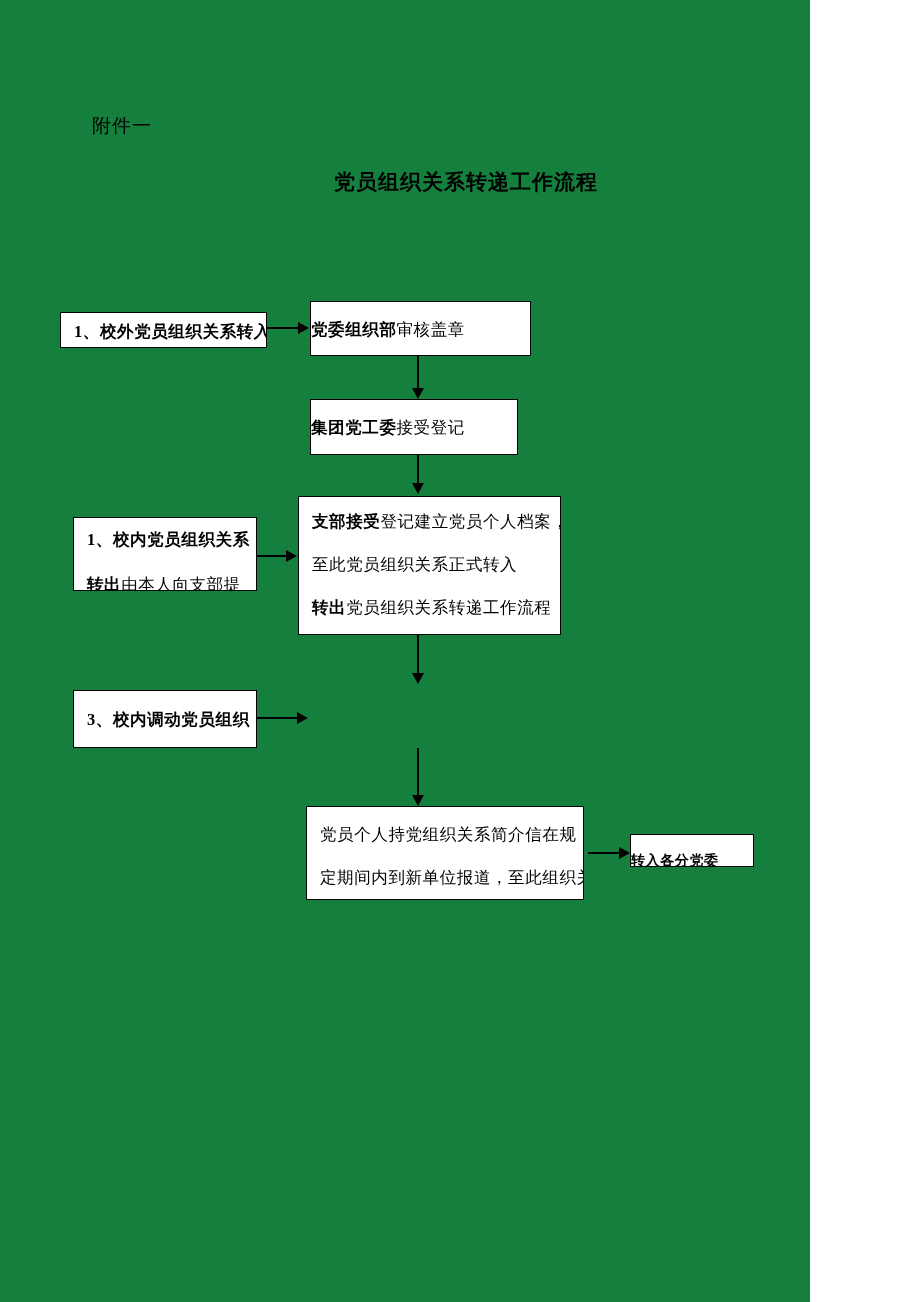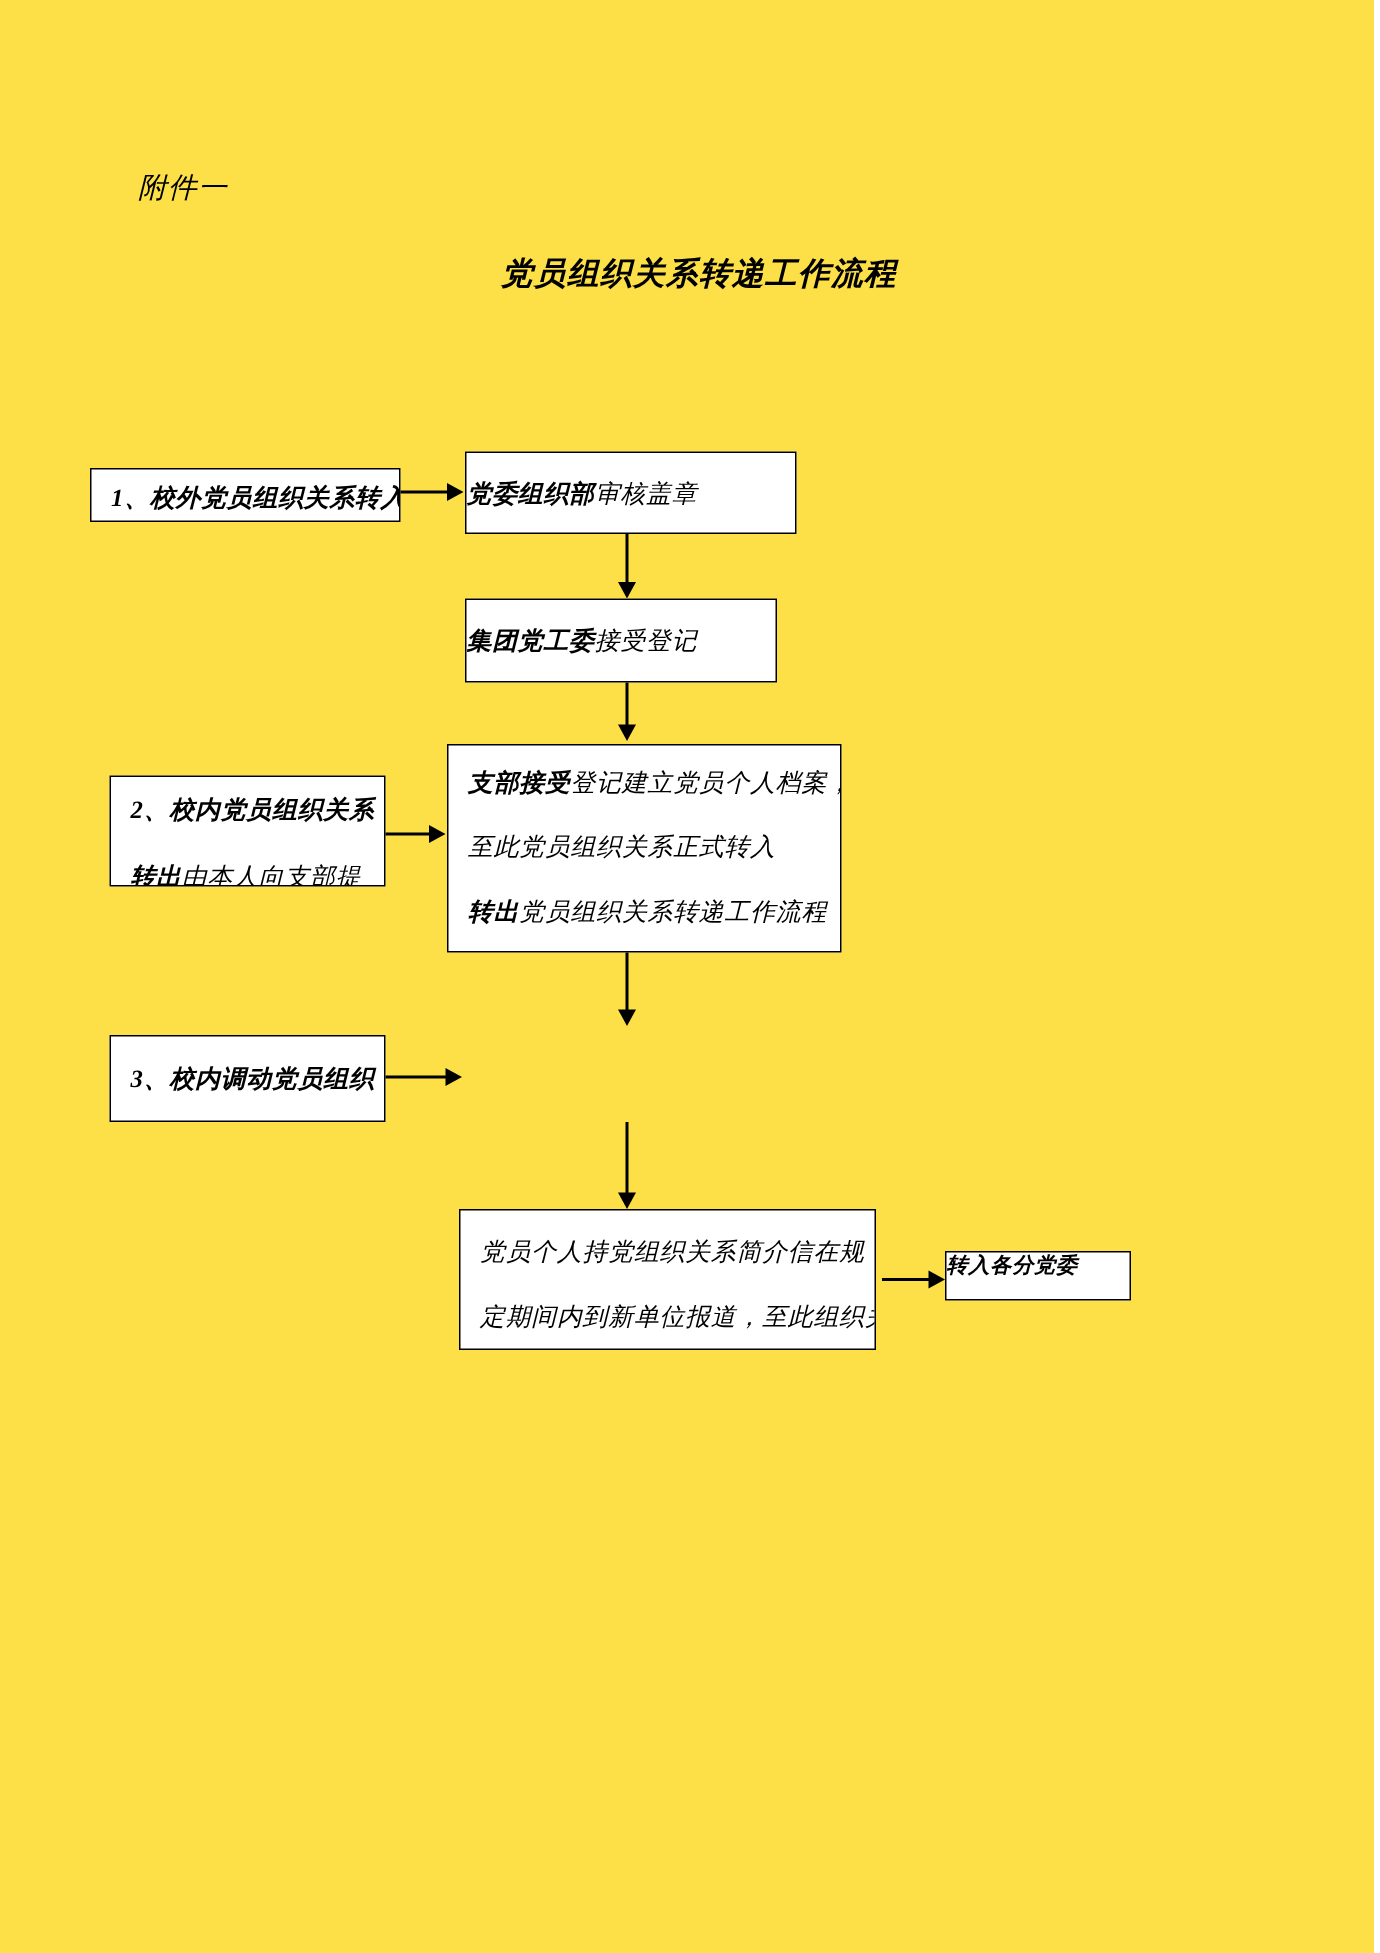--- a/index.html
+++ b/index.html
@@ -6,25 +6,24 @@
     margin: 0;
     padding: 0;
     background: #ffffff;
   }
   body {
     font-family: "Liberation Serif", "DejaVu Serif", serif;
     color: #000000;
   }
   #page {
     position: relative;
-    width: 916px;
+    width: 810px;
     height: 1302px;
-    background: #fde047;
+    background: #15803d;
     overflow: hidden;
-    font-style: italic;
   }
 
   
   .annex-label {
     position: absolute;
     left: 92px;
     top: 113px;
     font-size: 19px;
     line-height: 26px;
     letter-spacing: 1px;
@@ -131,21 +130,21 @@
     <div class="lines txt-mid">
       <div class="line center-line"><span class="b">集团党工委</span><span>接受登记</span></div>
     </div>
   </div>
 
   <div class="conn v" style="left:417px; top:455px; height:30px;"></div>
   <div class="arrowhead down" style="left:412px; top:483px;"></div>
 
   <div class="box" style="left:73px; top:517px; width:184px; height:74px;">
     <div class="lines" style="top:12px;">
-      <div class="line pad-left" style="margin-bottom:26px;"><span class="b">2、校内党员组织关系</span><span></span></div>
+      <div class="line pad-left" style="margin-bottom:26px;"><span class="b">1、校内党员组织关系</span><span></span></div>
       <div class="line pad-left"><span class="b">转出</span><span>由本人向支部提</span></div>
     </div>
   </div>
 
   <div class="conn h" style="left:257px; top:555px; width:30px;"></div>
   <div class="arrowhead right" style="left:286px; top:550px;"></div>
 
   <div class="box para" style="left:298px; top:496px; width:263px; height:139px;">
     <div class="lines" style="top:15px;">
       <div class="line pad-left"><span class="b">支部接受</span><span>登记建立党员个人档案，</span></div>
@@ -174,18 +173,18 @@
     <div class="lines" style="top:18px;">
       <div class="line pad-left"><span class="b"></span><span>党员个人持党组织关系简介信在规</span></div>
       <div class="line pad-left"><span class="b"></span><span>定期间内到新单位报道，至此组织关</span></div>
     </div>
   </div>
 
   <div class="conn h" style="left:588px; top:852px; width:32px;"></div>
   <div class="arrowhead right" style="left:619px; top:847px;"></div>
 
   <div class="box" style="left:630px; top:834px; width:124px; height:33px;">
-    <div class="lines" style="top:0;">
+    <div class="lines" style="top:16px;">
       <div class="line center-line" style="font-size:14px;"><span class="b">转入各分党委</span><span></span></div>
     </div>
   </div>
 
 </div>
 
 </body></html>

